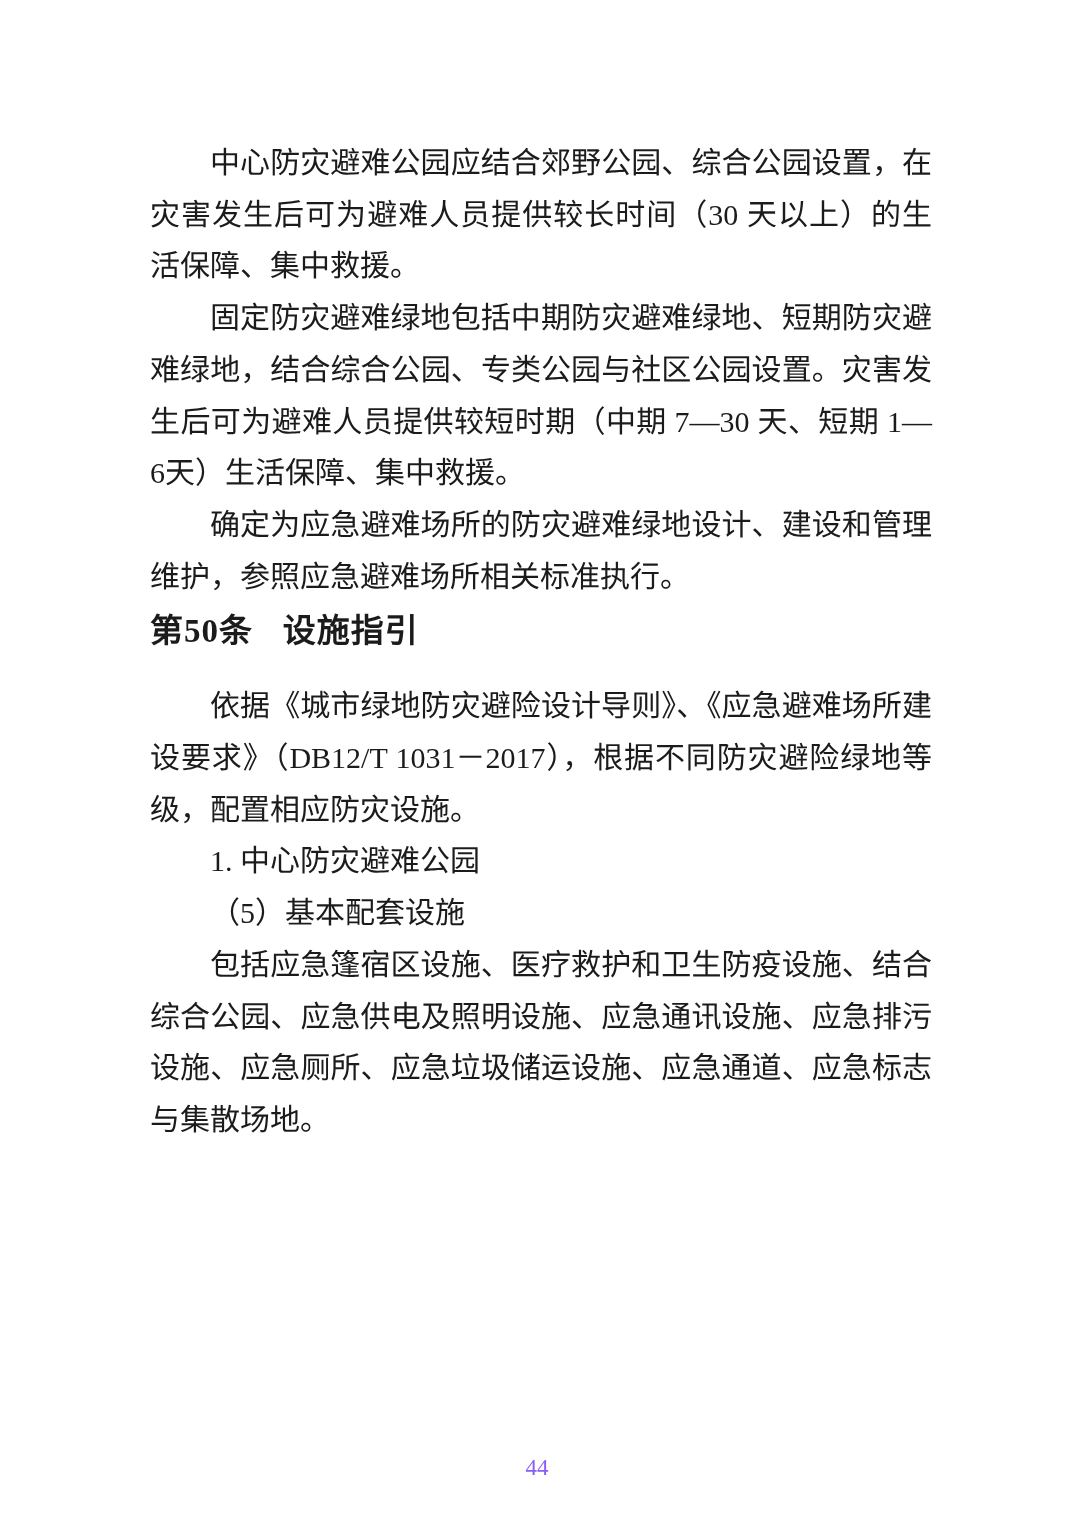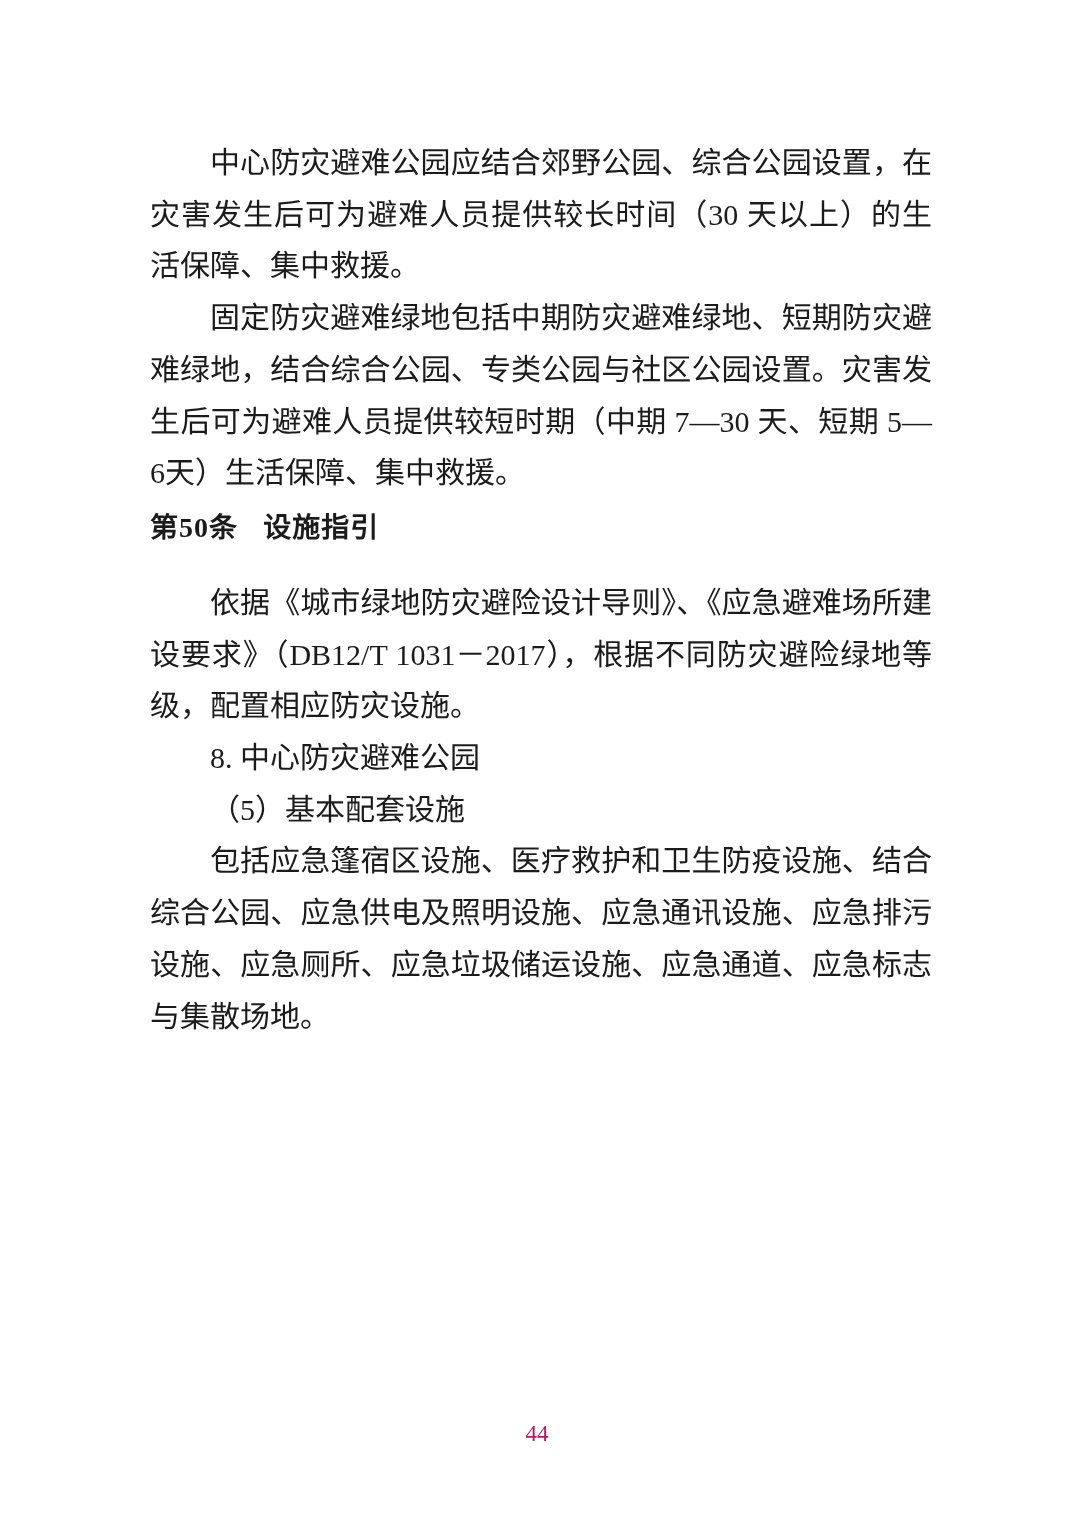--- a/index.html
+++ b/index.html
@@ -28,62 +28,63 @@
     text-justify: inter-character;
   }
   .para {
     margin: 0;
     padding: 0;
     text-indent: 2em;
     word-break: break-all;
   }
   .section-heading {
     margin: 6px 0 26px 0;
-    font-size: 28px;
+    font-size: 33px;
     line-height: 46px;
     font-weight: bold;
     letter-spacing: 1px;
     text-align: left;
     text-indent: 0;
     font-family: "Liberation Serif", "DejaVu Serif", serif;
   }
   .section-heading .heading-title {
     margin-left: 0.9em;
   }
   .page-footer {
     position: absolute;
     left: 0;
-    top: 1419px;
+    top: 1453px;
     width: 100%;
     text-align: center;
     font-size: 23px;
     line-height: 30px;
-    color: #be185d;
+    color: #8b5cf6;
   }
 </style>
 </head>
 <body>
 
 <div class="page">
 
   <main class="doc-body">
 
     <p class="para">中心防灾避难公园应结合郊野公园、综合公园设置，在灾害发生后可为避难人员提供较长时间（30 天以上）的生活保障、集中救援。</p>
 
-    <p class="para">固定防灾避难绿地包括中期防灾避难绿地、短期防灾避难绿地，结合综合公园、专类公园与社区公园设置。灾害发生后可为避难人员提供较短时期（中期 7—30 天、短期 5—6天）生活保障、集中救援。</p>
+    <p class="para">固定防灾避难绿地包括中期防灾避难绿地、短期防灾避难绿地，结合综合公园、专类公园与社区公园设置。灾害发生后可为避难人员提供较短时期（中期 7—30 天、短期 1—6天）生活保障、集中救援。</p>
 
 
+    <p class="para">确定为应急避难场所的防灾避难绿地设计、建设和管理维护，参照应急避难场所相关标准执行。</p>
 
     <h2 class="section-heading">
       <span class="heading-number">第50条</span><span class="heading-title">设施指引</span>
     </h2>
 
     <p class="para">依据《城市绿地防灾避险设计导则》、《应急避难场所建设要求》（DB12/T 1031－2017），根据不同防灾避险绿地等级，配置相应防灾设施。</p>
 
-    <p class="para">8. 中心防灾避难公园</p>
+    <p class="para">1. 中心防灾避难公园</p>
 
     <p class="para">（5）基本配套设施</p>
 
     <p class="para">包括应急篷宿区设施、医疗救护和卫生防疫设施、结合综合公园、应急供电及照明设施、应急通讯设施、应急排污设施、应急厕所、应急垃圾储运设施、应急通道、应急标志与集散场地。</p>
 
   </main>
 
   <footer class="page-footer">
     <span>44</span>
   </footer>

